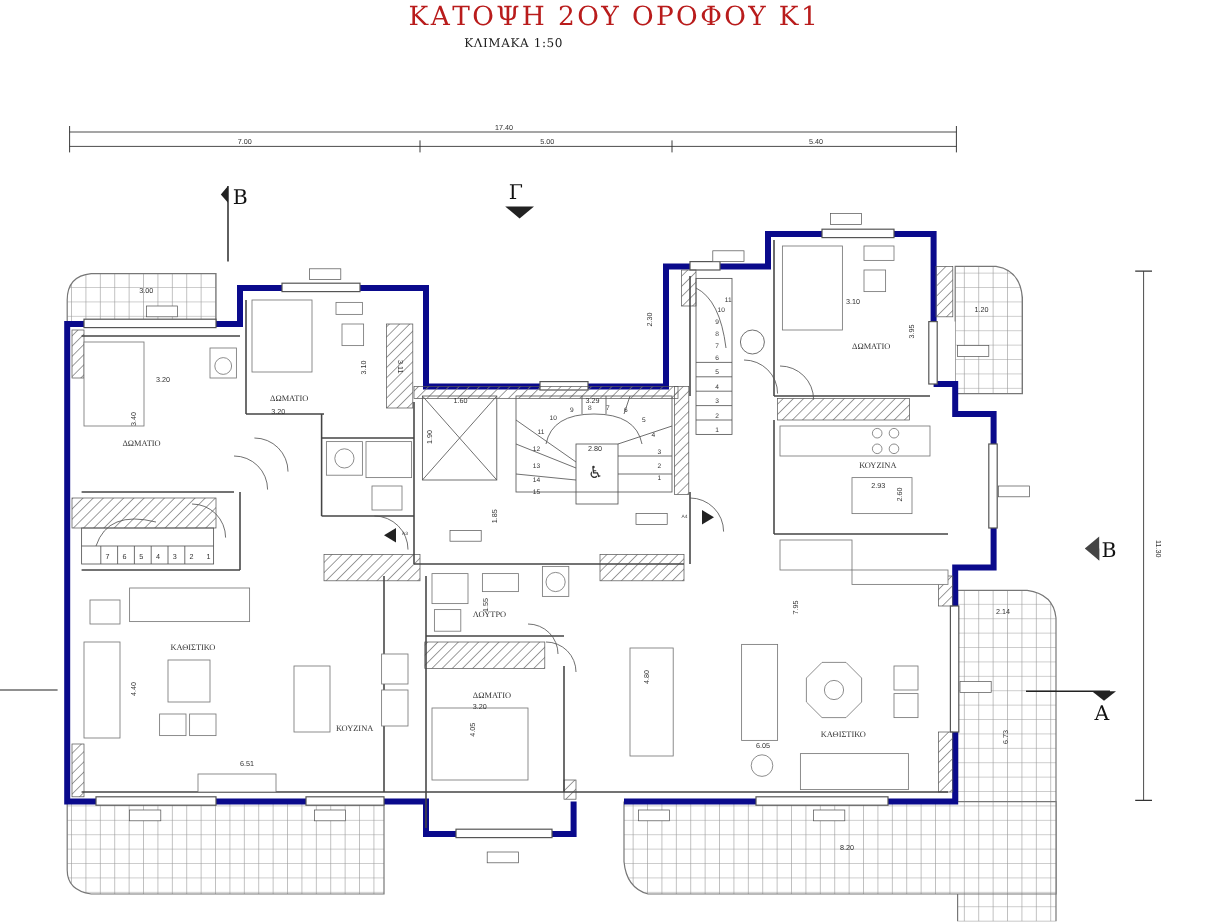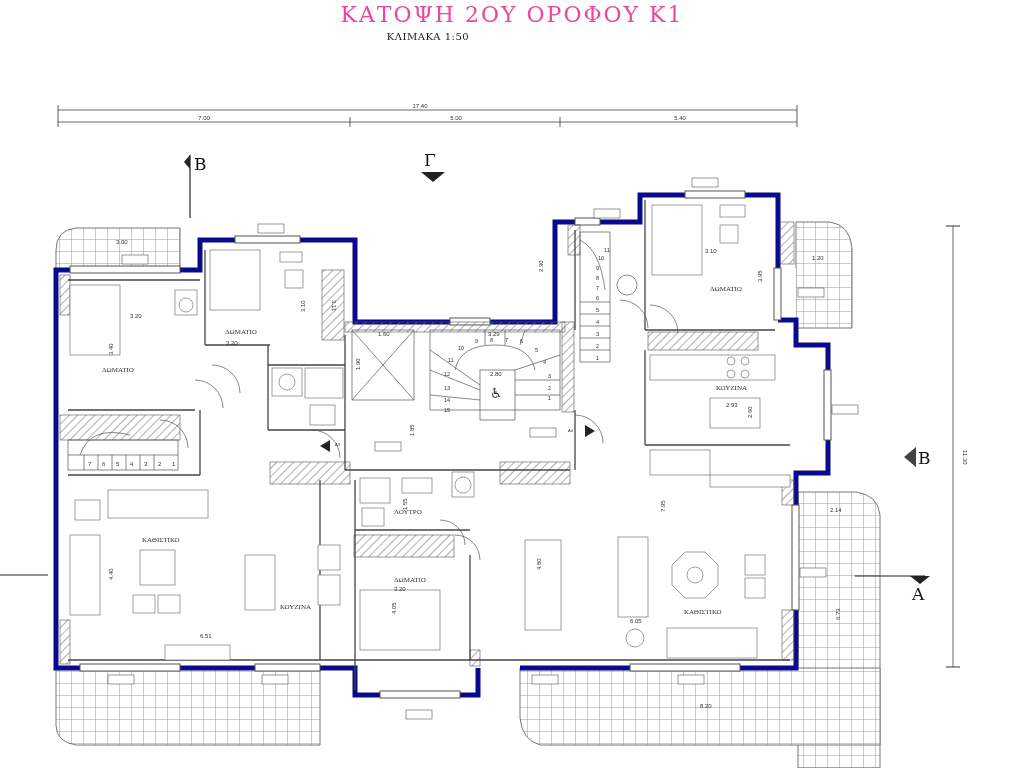--- a/index.html
+++ b/index.html
@@ -1,17 +1,17 @@
 <!DOCTYPE html>
 <html><head>
 <meta charset="utf-8">
 <style>
   html, body { margin:0; padding:0; background:#ffffff; }
   body { width:1024px; height:768px; position:relative; overflow:hidden; font-family:"DejaVu Serif", serif; }
-  .title { position:absolute; left:0; width:1024px; text-align:center; top:2px; font-family:"DejaVu Serif", serif; font-size:22px; letter-spacing:2px; color:#ec4899; }
+  .title { position:absolute; left:0; width:1024px; text-align:center; top:2px; font-family:"DejaVu Serif", serif; font-size:22px; letter-spacing:2px; color:#b91c1c; }
   .subtitle { position:absolute; left:0; width:836px; text-align:center; top:31px; font-family:"DejaVu Serif", serif; font-size:10px; letter-spacing:0.5px; color:#1a1a1a; padding-left:20px; box-sizing:border-box; }
   svg { position:absolute; left:0; top:0; }
   .dim { font-family:"Liberation Sans", sans-serif; font-size:6px; fill:#333; }
   .room { font-family:"Liberation Serif", serif; font-size:7px; fill:#333; }
   .sec { font-family:"DejaVu Serif", serif; font-size:17px; fill:#111; }
   .tag { font-family:"Liberation Sans", sans-serif; font-size:4px; fill:#333; }
 </style>
 </head>
 <body>
 

